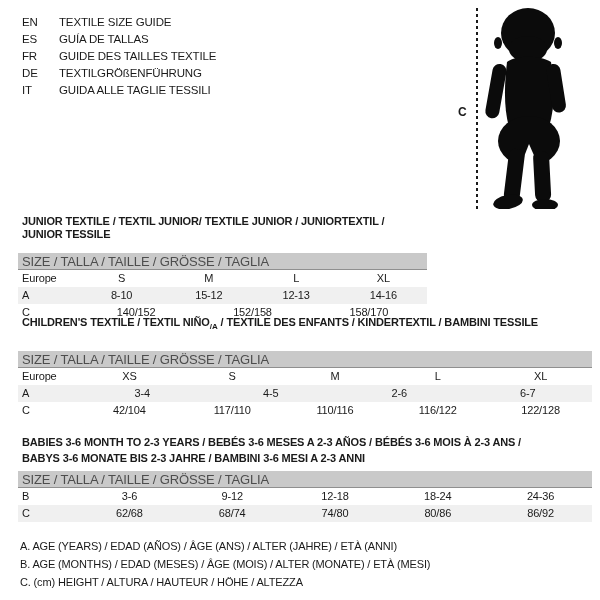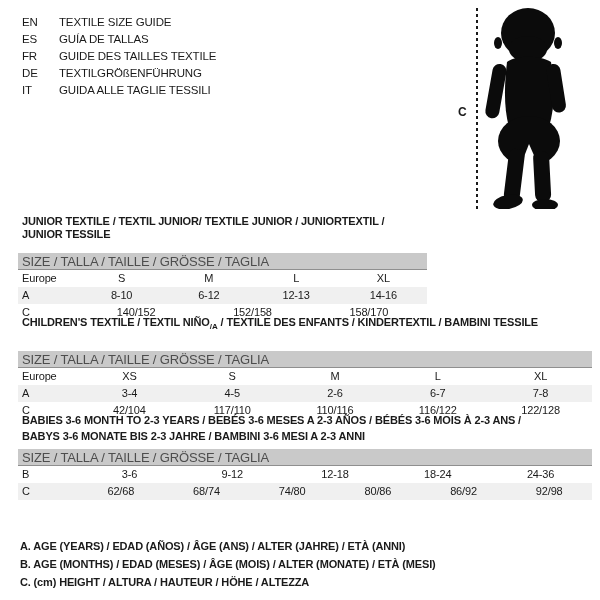--- a/index.html
+++ b/index.html
@@ -20,39 +20,39 @@
     position:absolute; left:26px; top:4px; width:2px; height:201px;
     background:repeating-linear-gradient(to bottom, var(--ink,#161616) 0 3px, transparent 3px 6px);
   }
   .c-label { position:absolute; left:8px; top:101px; font-size:12px; font-weight:bold; }
   .baby { position:absolute; left:30px; top:3px; }
 
   
   .sect { position:absolute; left:18px; }
   .s1 { top:215px; width:409px; }
   .s2 { top:316px; width:574px; }
-  .s3 { top:412px; width:574px; }
+  .s3 { top:434px; width:574px; }
   .heading { font-size:11px; font-weight:bold; line-height:13px; margin:0; padding-left:4px; }
   .s3 .heading { line-height:16px; }
   .heading sub { font-size:8px; letter-spacing:0; }
   .s1 .tbl { margin-top:12px; }
   .s2 .tbl { margin-top:18px; }
   .s3 .tbl { margin-top:5px; }
   .sizebar {
     height:17px; line-height:17px; box-sizing:border-box; padding-left:4px;
     background:var(--bar-bg,#c9c9c9); border-bottom:1px solid var(--bar-border,#8f8f8f);
     color:var(--bar-text,#4d4d4d); font-size:13px;
   }
   .row { display:flex; height:17px; line-height:17px; font-size:11px; }
   .row.shaded { background:var(--row-shade,#f0f0f0); }
   .rlabel { width:60px; padding-left:4px; box-sizing:border-box; }
   .cell { flex:1; text-align:center; }
 
   
-  .legend { position:absolute; left:20px; top:537px; font-size:11px; font-weight:bold; }
+  .legend { position:absolute; left:20px; top:537px; font-size:11px; font-weight:normal; }
   .legend-line { height:18px; line-height:18px; }
 </style>
 </head>
 <body>
 
 <div class="page">
 
   <div class="langs">
       <div class="lang-row">
         <span class="lang-code">EN</span>
@@ -105,21 +105,21 @@
         <div class="row">
           <span class="rlabel">Europe</span>
           <span class="cell">S</span>
           <span class="cell">M</span>
           <span class="cell">L</span>
           <span class="cell">XL</span>
         </div>
         <div class="row shaded">
           <span class="rlabel">A</span>
           <span class="cell">8-10</span>
-          <span class="cell">6-12</span>
+          <span class="cell">15-12</span>
           <span class="cell">12-13</span>
           <span class="cell">14-16</span>
         </div>
         <div class="row">
           <span class="rlabel">C</span>
           <span class="cell">140/152</span>
           <span class="cell">152/158</span>
           <span class="cell">158/170</span>
         </div>
       </div>
@@ -136,21 +136,20 @@
           <span class="cell">M</span>
           <span class="cell">L</span>
           <span class="cell">XL</span>
         </div>
         <div class="row shaded">
           <span class="rlabel">A</span>
           <span class="cell">3-4</span>
           <span class="cell">4-5</span>
           <span class="cell">2-6</span>
           <span class="cell">6-7</span>
-          <span class="cell">7-8</span>
         </div>
         <div class="row">
           <span class="rlabel">C</span>
           <span class="cell">42/104</span>
           <span class="cell">117/110</span>
           <span class="cell">110/116</span>
           <span class="cell">116/122</span>
           <span class="cell">122/128</span>
         </div>
       </div>
@@ -168,21 +167,20 @@
           <span class="cell">18-24</span>
           <span class="cell">24-36</span>
         </div>
         <div class="row shaded">
           <span class="rlabel">C</span>
           <span class="cell">62/68</span>
           <span class="cell">68/74</span>
           <span class="cell">74/80</span>
           <span class="cell">80/86</span>
           <span class="cell">86/92</span>
-          <span class="cell">92/98</span>
         </div>
       </div>
   </section>
 
   <div class="legend">
       <div class="legend-line">A. AGE (YEARS) / EDAD (AÑOS) / ÂGE (ANS) / ALTER (JAHRE) / ETÀ (ANNI)</div>
       <div class="legend-line">B. AGE (MONTHS) / EDAD (MESES) / ÂGE (MOIS) / ALTER (MONATE) / ETÀ (MESI)</div>
       <div class="legend-line">C. (cm) HEIGHT / ALTURA / HAUTEUR / HÖHE / ALTEZZA</div>
     </div>
 

